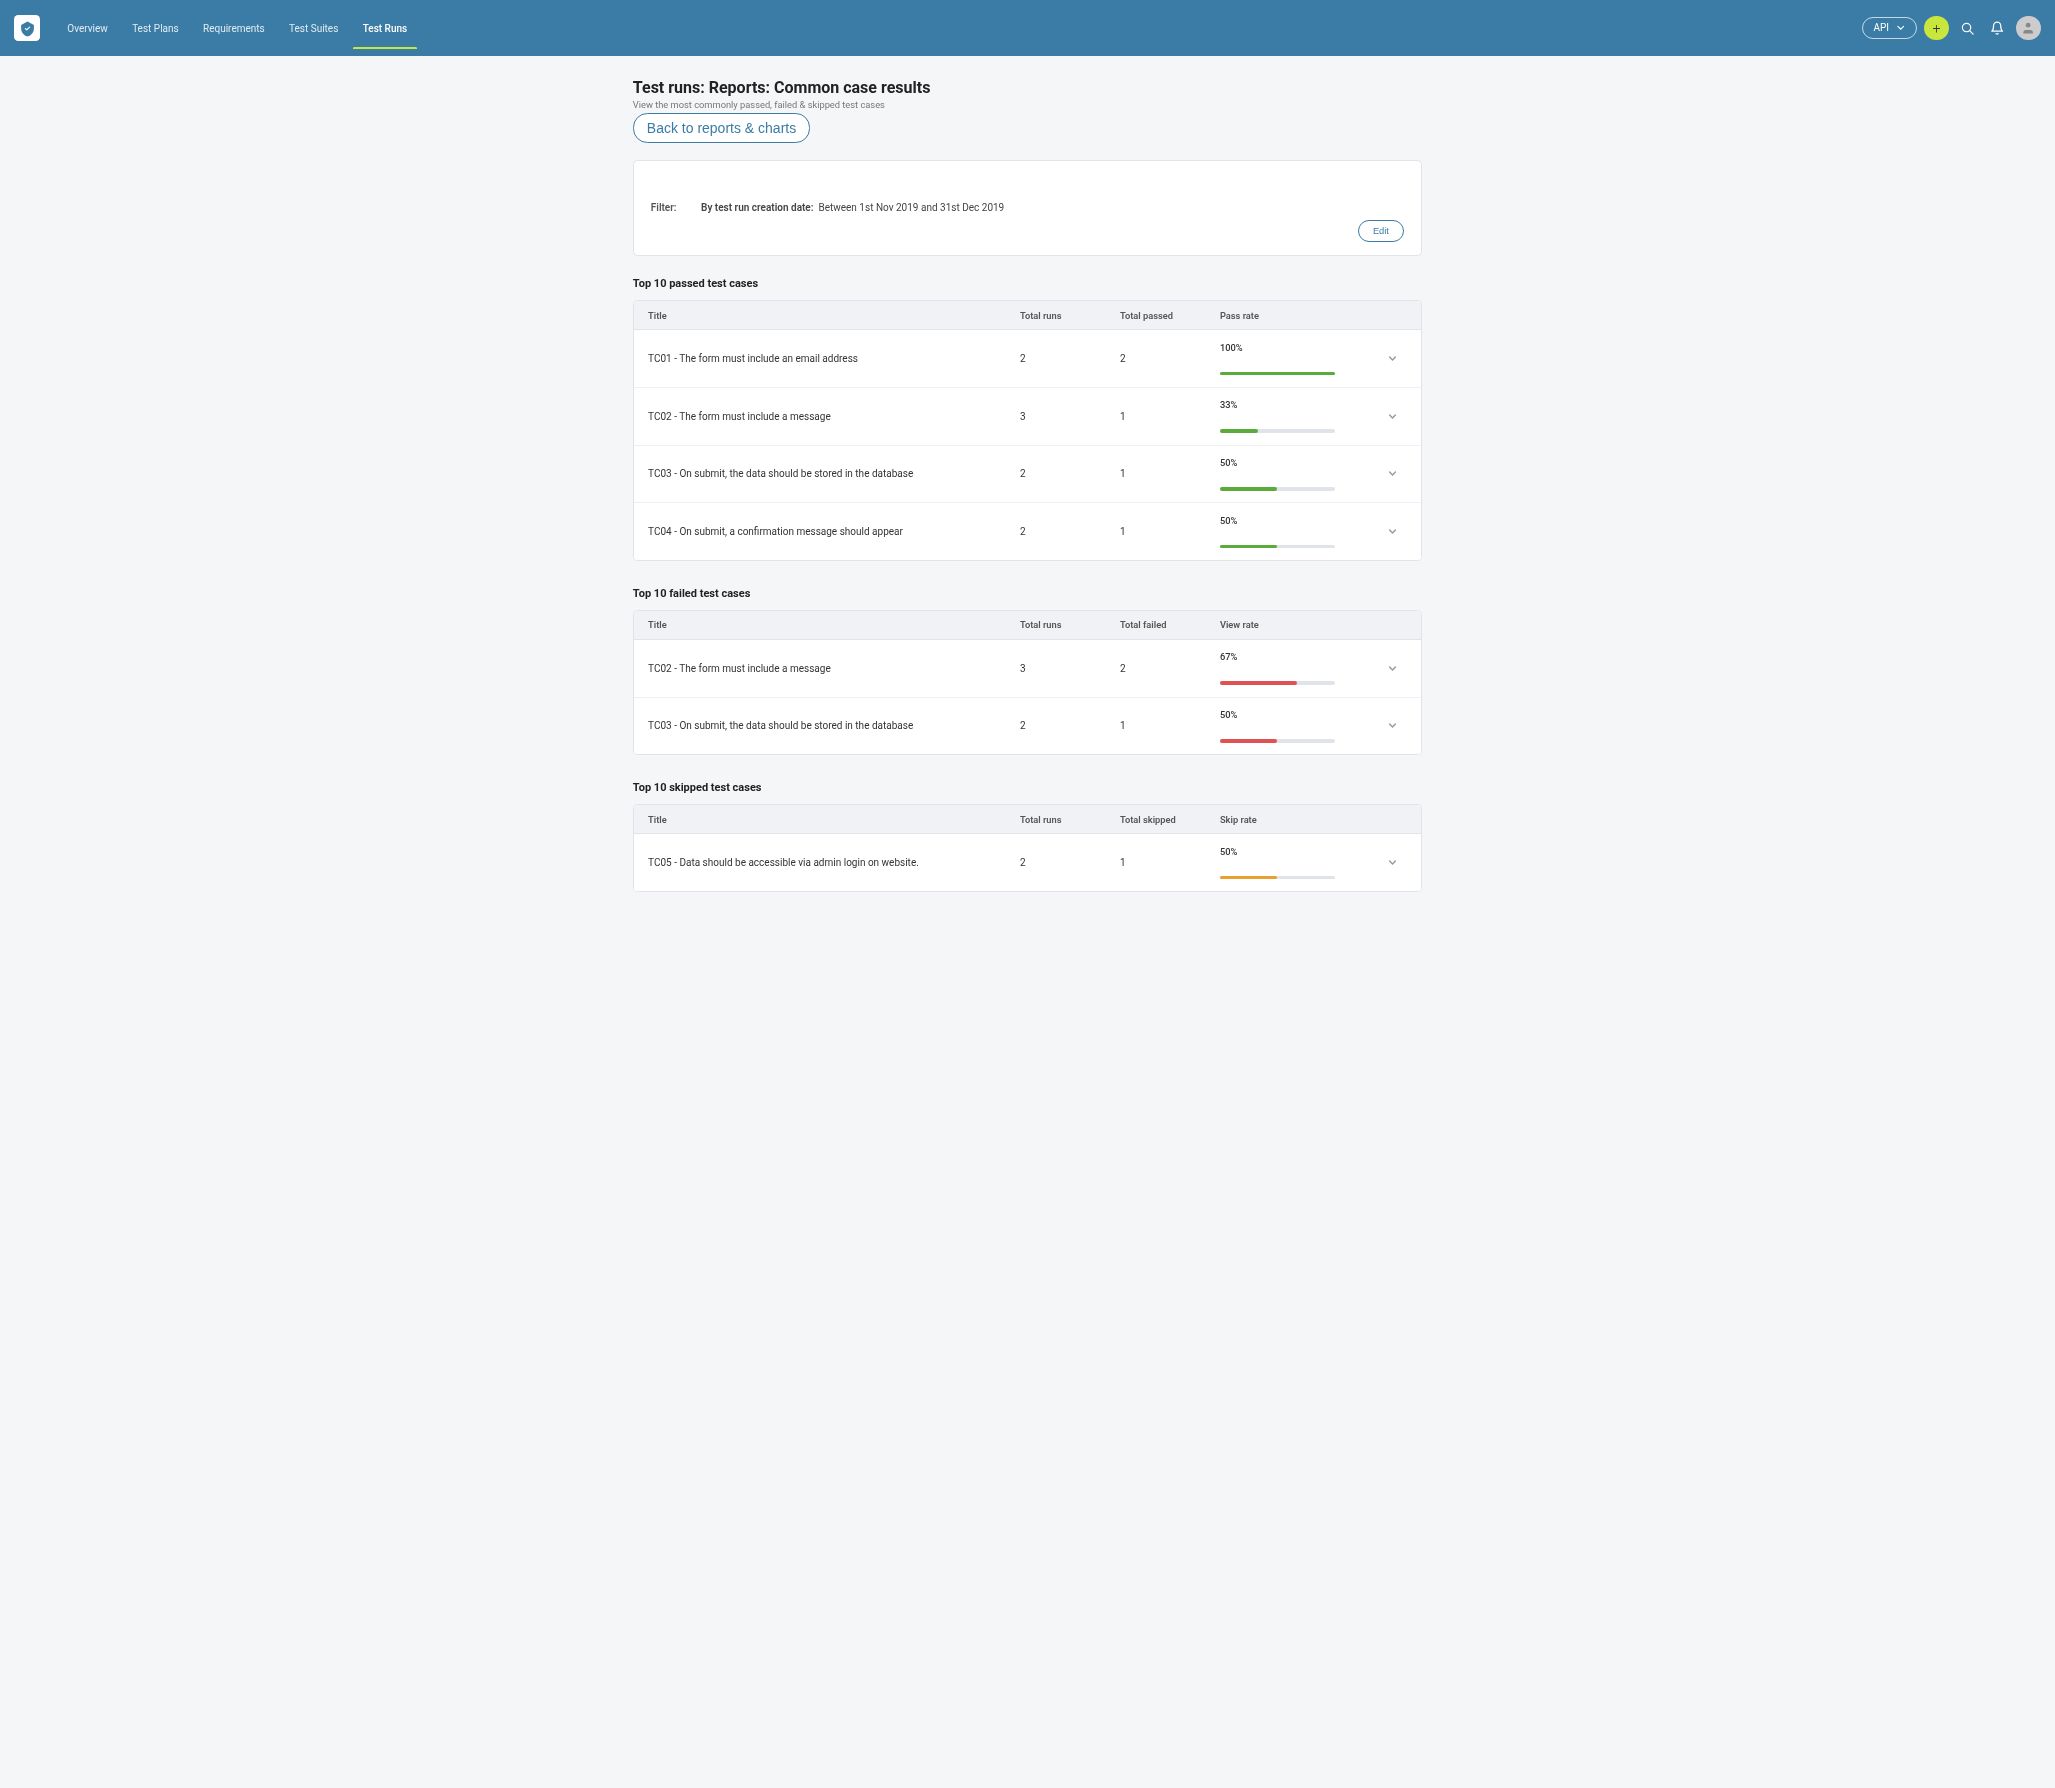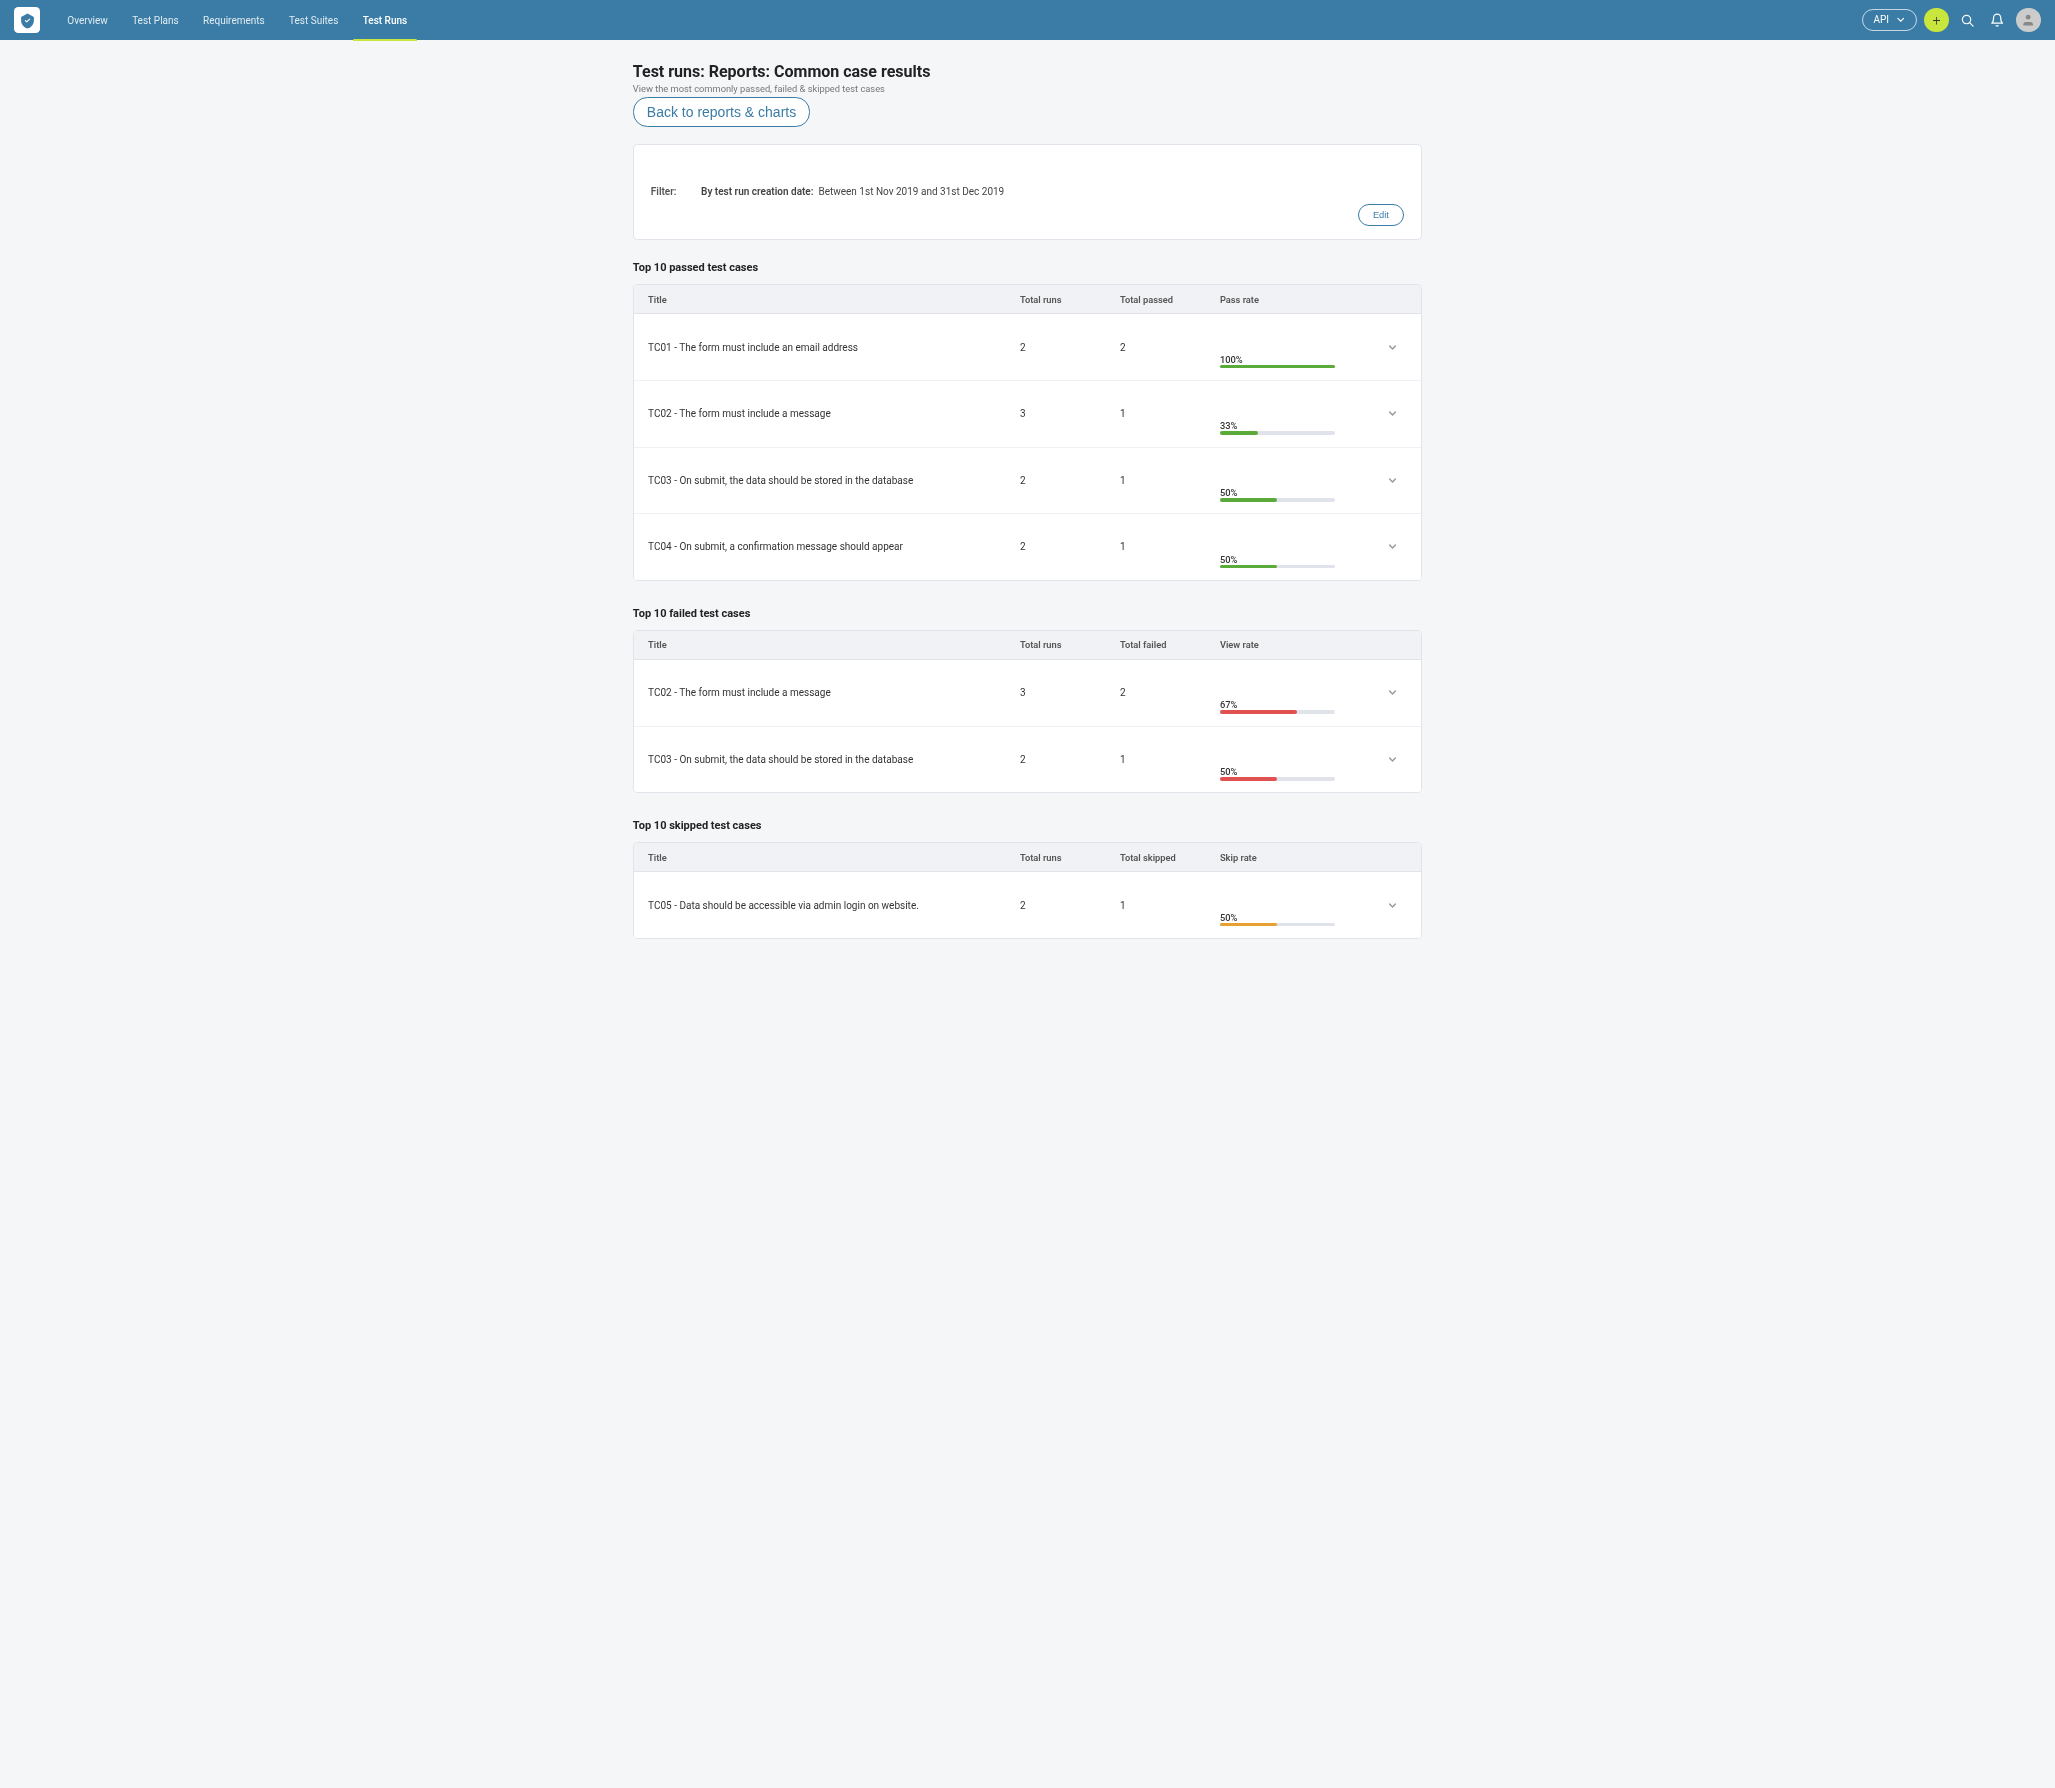--- a/index.html
+++ b/index.html
@@ -4,21 +4,21 @@
   <style>
     * { box-sizing: border-box; margin: 0; padding: 0; }
     body { font-family: -apple-system, BlinkMacSystemFont, 'Segoe UI', Roboto, sans-serif; background: #f4f6f8; color: #333; font-size: 10px; }
 
     
     .navbar {
       background: #3a7ca5;
       display: flex;
       align-items: center;
       padding: 0 14.3px;
-      height: 40px;
+      height: 56px;
       position: relative;
     }
     .navbar-logo {
       width: 26px; height: 26px;
       background: white;
       border-radius: 4.3px;
       display: flex; align-items: center; justify-content: center;
       margin-right: 17px;
       flex-shrink: 0;
     }
@@ -166,21 +166,21 @@
       font-size: 10px;
       color: #333;
       background: white;
     }
     .table-row:last-child { border-bottom: none; }
     .table-row.passed-row { grid-template-columns: 1fr 100px 100px 158px 29px; }
     .table-row.failed-row { grid-template-columns: 1fr 100px 100px 158px 29px; }
     .table-row.skipped-row { grid-template-columns: 1fr 100px 100px 158px 29px; }
 
     
-    .progress-cell { display: flex; flex-direction: column; gap: 0; margin-top: 28px; }
+    .progress-cell { display: flex; flex-direction: column; gap: 19px; }
     .progress-pct { font-size: 9.3px; font-weight: 500; color: #333; }
     .progress-bar-bg {
       height: 3.6px;
       background: #e0e4ea;
       border-radius: 2.2px;
       width: 115px;
     }
     .progress-bar-fill {
       height: 100%;
       border-radius: 2.2px;

